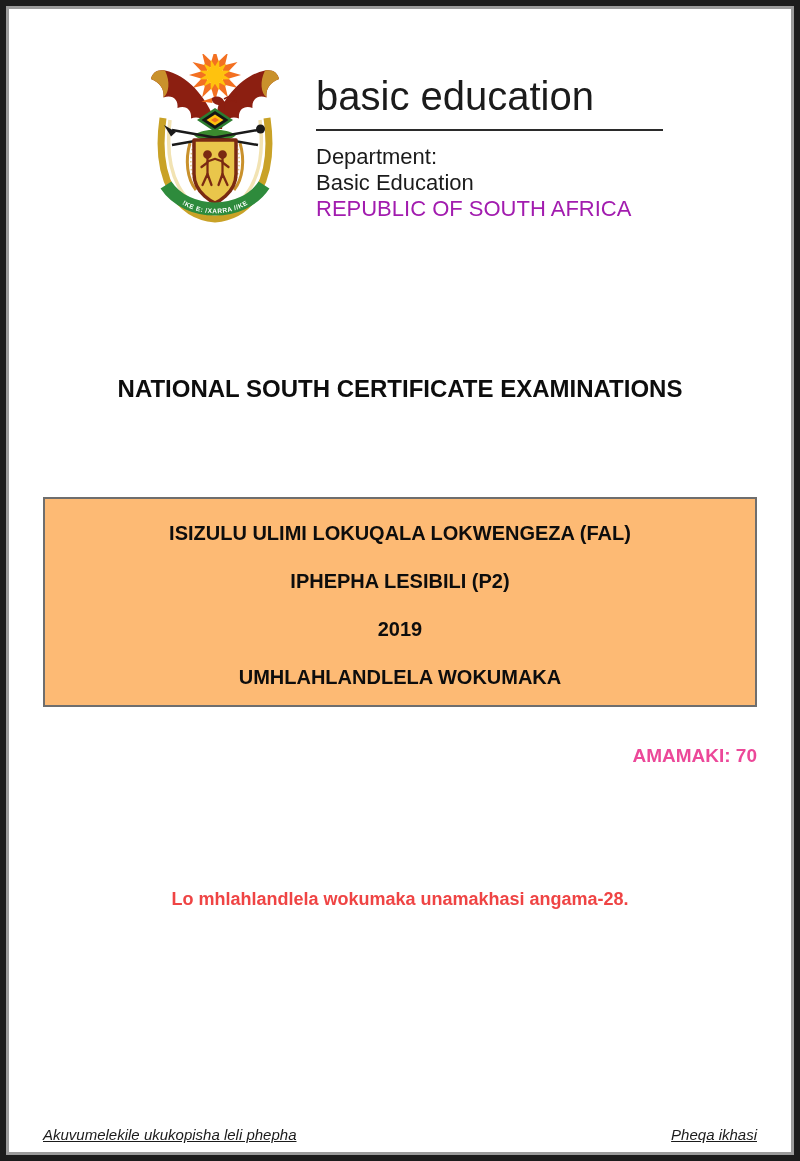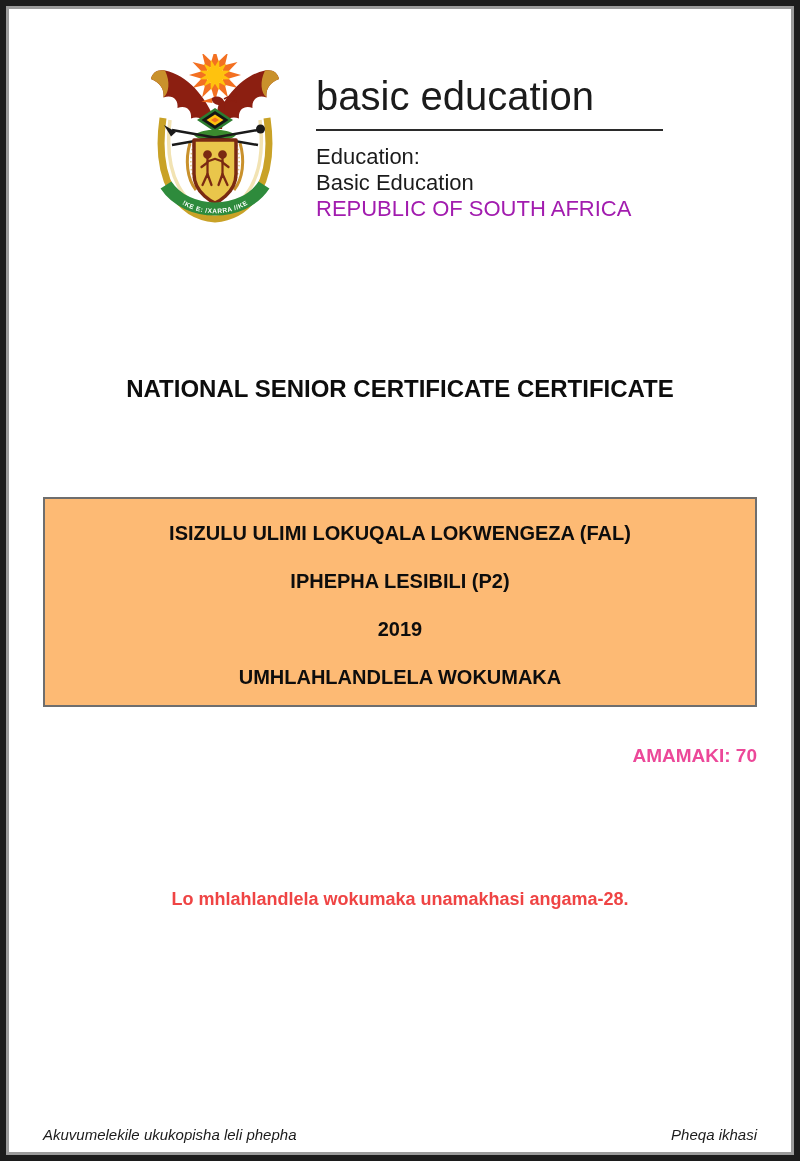--- a/index.html
+++ b/index.html
@@ -32,21 +32,21 @@
     font-weight:bold;font-size:20px;line-height:24px;color:#0d0d0d;
     padding:22px 10px 16px;
   }
   .subject-box p{margin:0 0 24px 0;}
   .subject-box p:last-child{margin-bottom:0;}
   .marks{margin-top:38px;text-align:right;font-weight:bold;font-size:19px;color:#ec4899;}
   .note{margin-top:122px;text-align:center;font-weight:bold;font-size:18px;color:#ef4444;}
   .page-footer{
     position:absolute;left:37px;right:37px;bottom:12px;
     display:flex;justify-content:space-between;
-    font-style:italic;font-size:15px;color:#1b1b1b;
+    font-style:italic;font-size:15px;color:#1b1b1b;text-decoration:underline;
   }
 </style>
 </head>
 <body>
 
 <div class="page">
 
   <header class="masthead">
     <div class="coat-of-arms">
       <svg viewBox="0 0 300 360" xmlns="http://www.w3.org/2000/svg">
@@ -141,30 +141,30 @@
           <text font-size="13" font-weight="bold" fill="#ffffff" letter-spacing="1" font-family="Liberation Sans, sans-serif">
             <textPath href="#mottoPath" startOffset="50%" text-anchor="middle">!KE E: /XARRA //KE</textPath>
           </text>
         </g>
       </svg>
     </div>
     <div class="masthead-text">
       <div class="brand">basic education</div>
       <div class="brand-rule"></div>
       <div class="dept">
-        <div>Education:</div>
+        <div>Department:</div>
         <div>Basic Education</div>
         <div class="country">REPUBLIC OF SOUTH AFRICA</div>
       </div>
     </div>
   </header>
 
   <h1 class="exam-title">
     <br>
-    <span>NATIONAL SENIOR CERTIFICATE CERTIFICATE</span>
+    <span>NATIONAL SOUTH CERTIFICATE EXAMINATIONS</span>
   </h1>
 
   <section class="subject-box">
     <p>ISIZULU ULIMI LOKUQALA LOKWENGEZA (FAL)</p>
     <p>IPHEPHA LESIBILI (P2)</p>
     <p>2019</p>
     <p>UMHLAHLANDLELA WOKUMAKA</p>
   </section>
 
   <div class="marks"><span>AMAMAKI:</span> <span>70</span></div>

